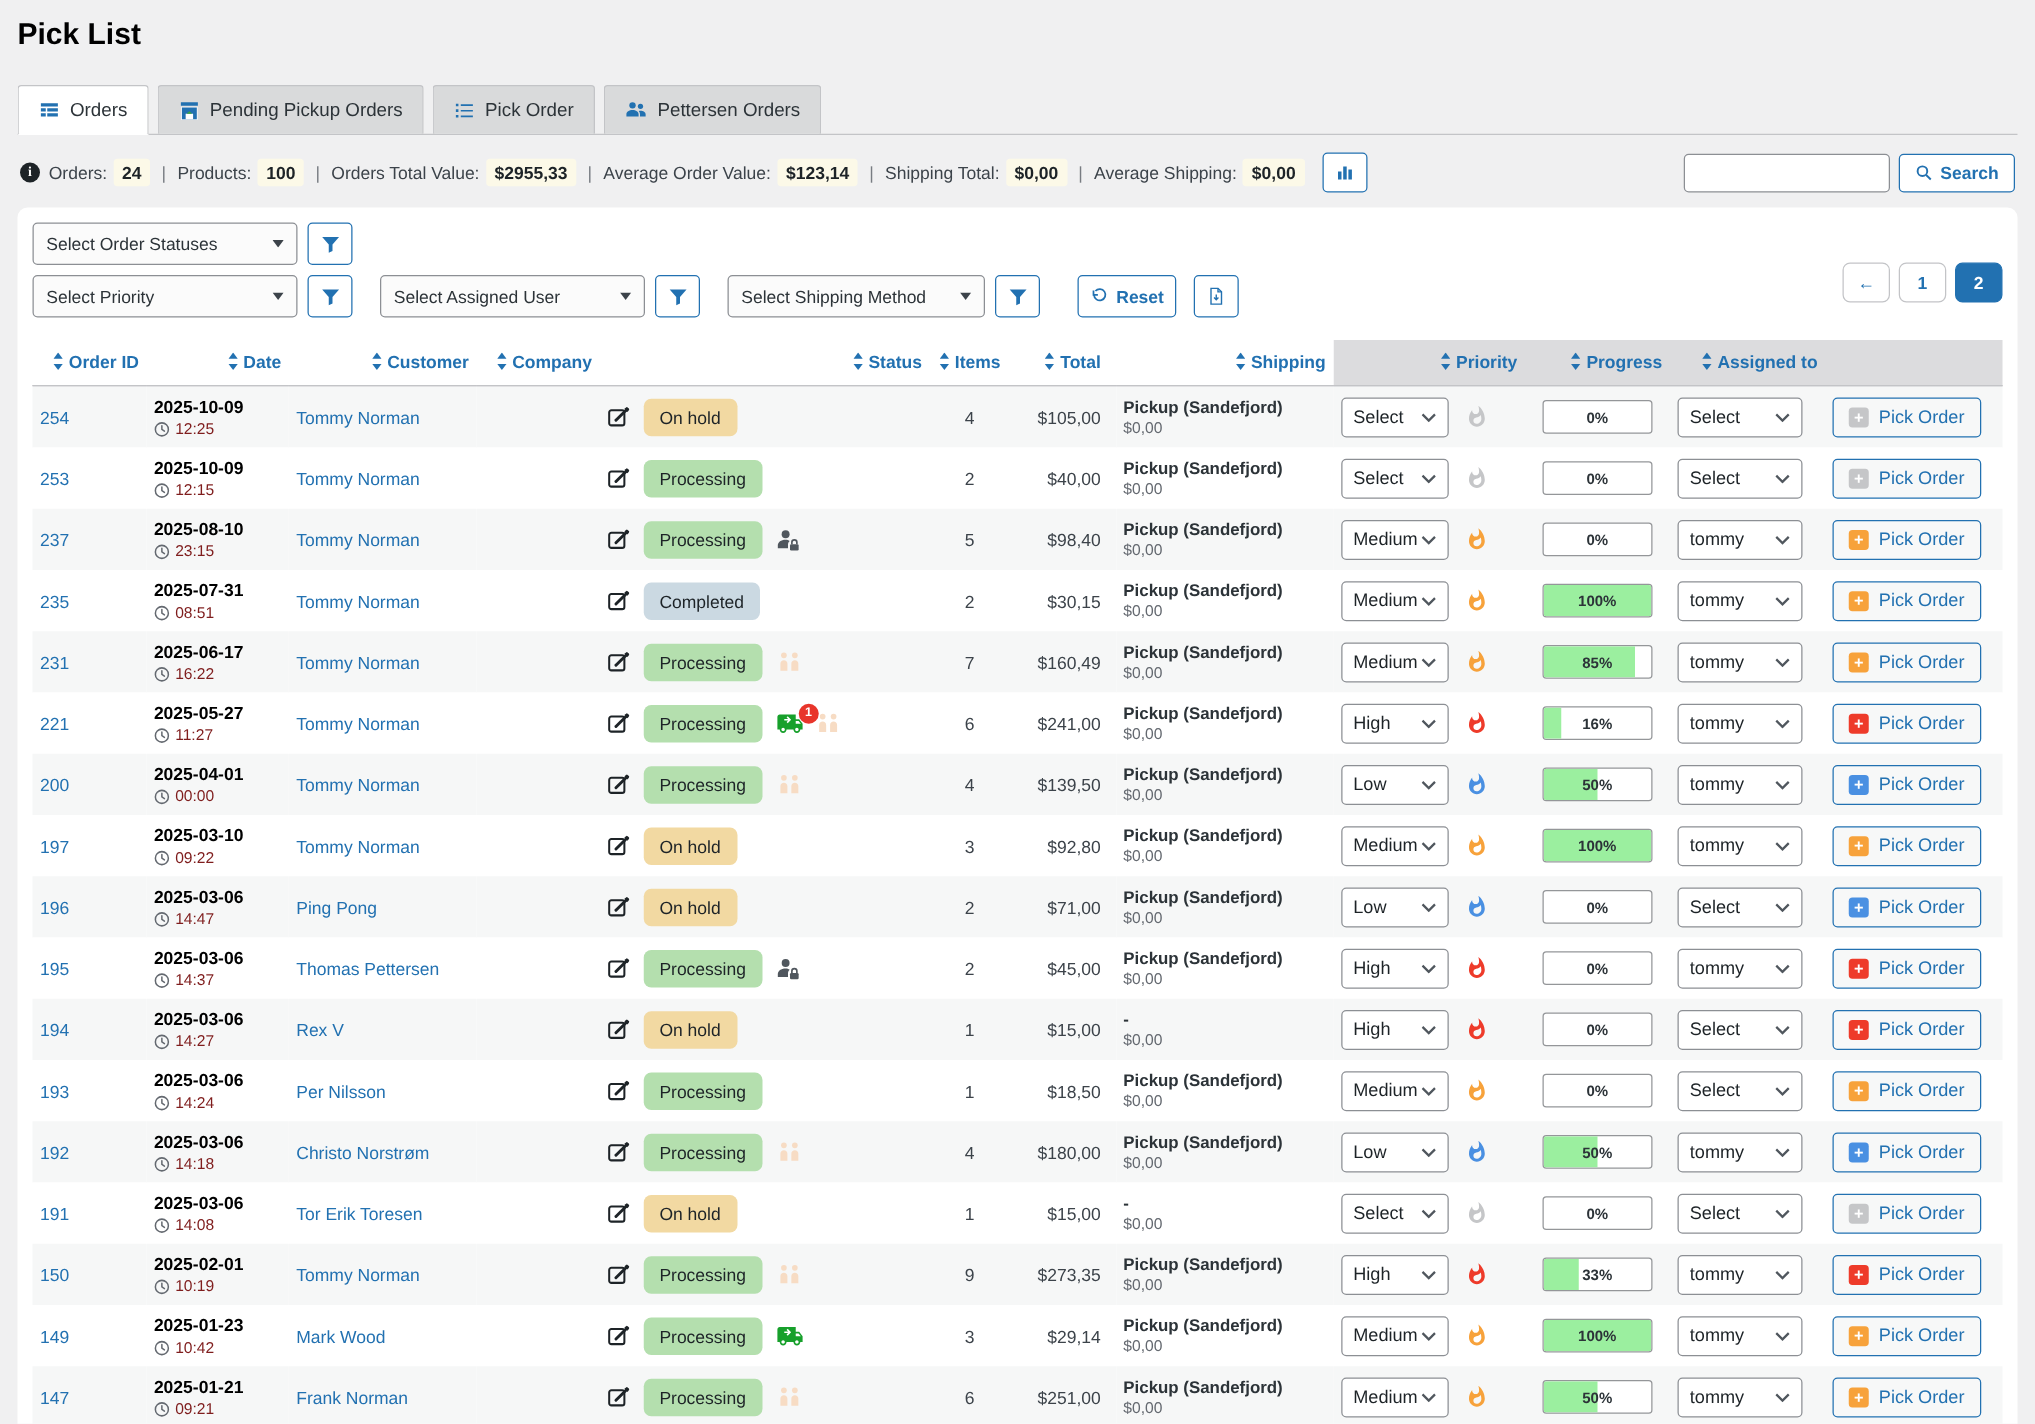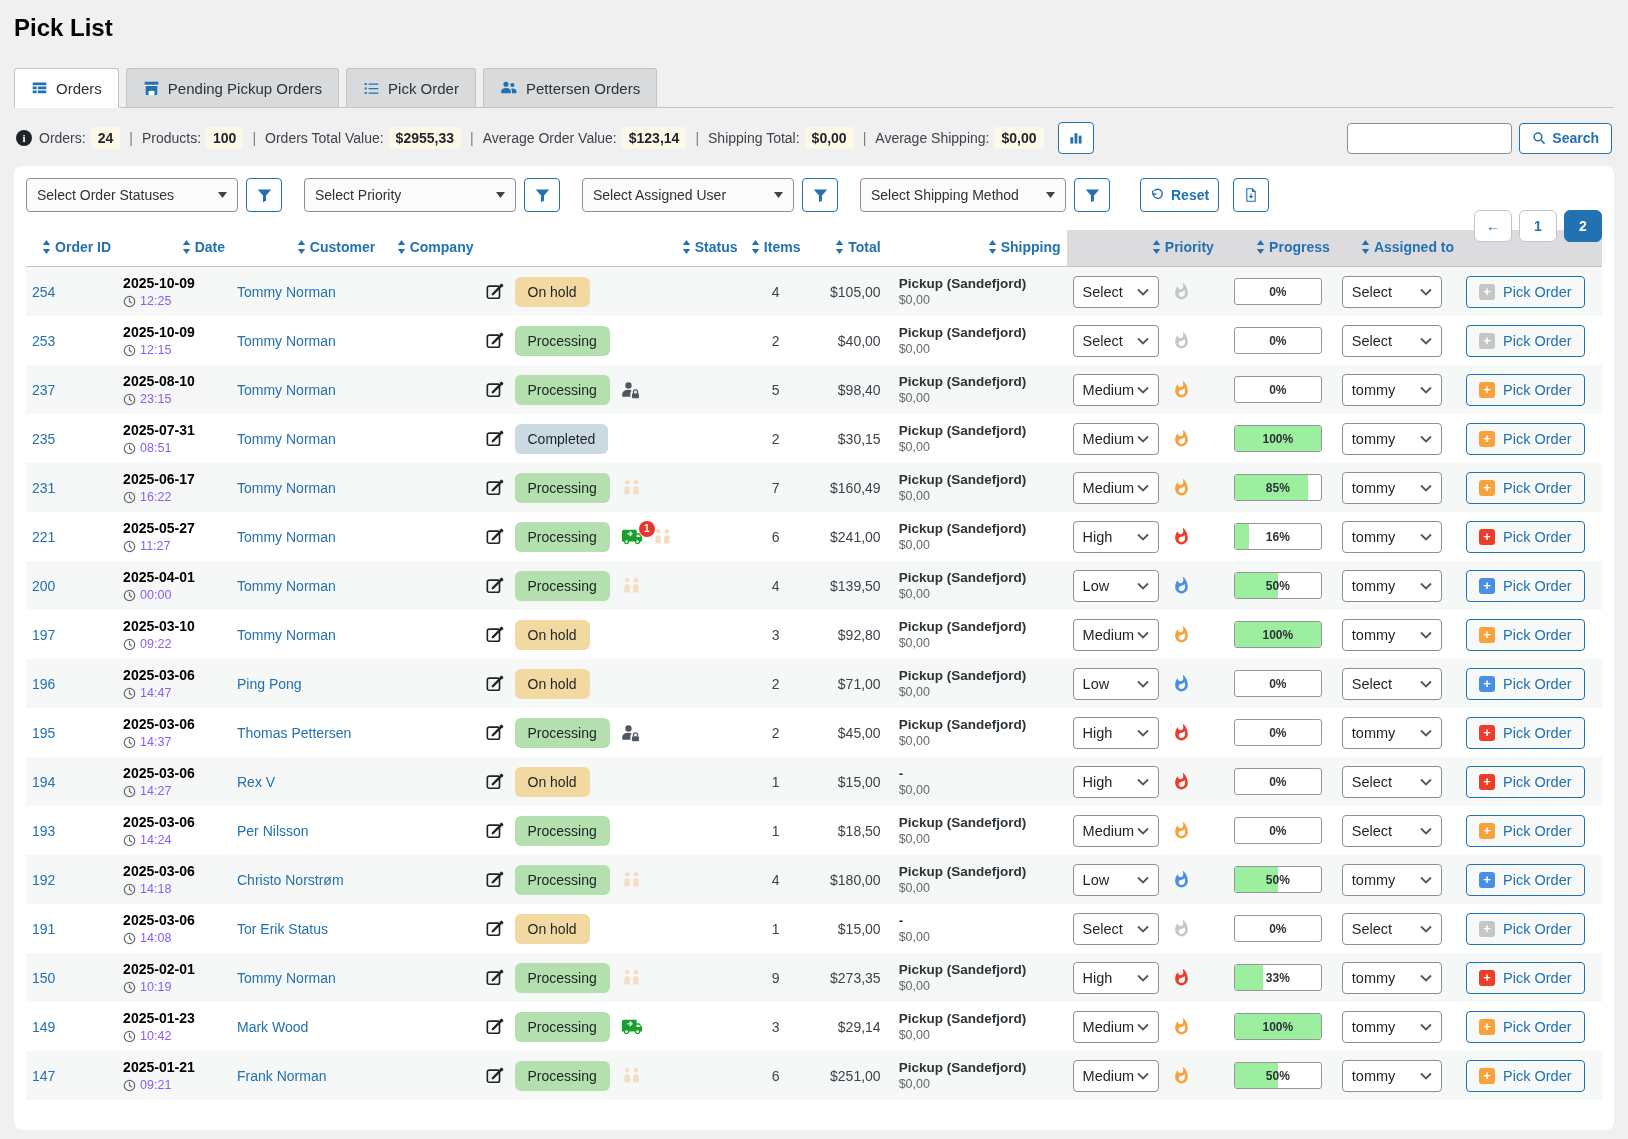--- a/index.html
+++ b/index.html
@@ -27,21 +27,21 @@
   .stat-sep { color:#787c82; margin:0 9px; }
   .chart-btn { margin-left:14px; width:36px; height:32px; border:1px solid #2271b1; border-radius:4px;
     background:#fff; display:inline-flex; align-items:center; justify-content:center; cursor:pointer; }
   .search-area { margin-left:auto; display:flex; gap:7px; }
   .search-input { width:165px; height:31px; border:1px solid #8c8f94; border-radius:4px; background:#fff; padding:0 8px; font-size:14px; }
   .search-btn { height:31px; padding:0 12px; border:1px solid #2271b1; border-radius:4px; background:#fff;
     color:#2271b1; font-size:14px; font-weight:600; display:inline-flex; align-items:center; gap:6px; cursor:pointer; }
 
   
   .card { position:relative; background:#fff; border-radius:8px; padding:12px 12px 30px 12px; min-height:960px; }
-  .filters { display:flex; flex-direction:row; gap:8px; }
+  .filters { display:flex; flex-direction:column; gap:8px; }
   .f-row { display:flex; align-items:center; gap:8px; }
   .f-group { display:flex; align-items:center; gap:8px; margin-right:14px; }
   .fsel { width:212px; height:34px; border:1px solid #8c8f94; border-radius:4px; background:#fbfbfb;
     display:inline-flex; align-items:center; justify-content:space-between; padding:0 10px; font-size:14px;
     color:#2c3338; cursor:pointer; }
   .fsel.w-ship { width:206px; }
   .funnel-btn, .export-btn { width:36px; height:34px; border:1px solid #2271b1; border-radius:4px; background:#fff;
     display:inline-flex; align-items:center; justify-content:center; cursor:pointer; }
   .reset-btn { height:34px; padding:0 9px; border:1px solid #2271b1; border-radius:4px; background:#fff;
     color:#2271b1; font-size:14px; font-weight:600; display:inline-flex; align-items:center; gap:7px; cursor:pointer; margin-left:8px; }
@@ -58,21 +58,21 @@
   th { text-align:right; padding:9px 6px; border-bottom:1px solid #c3c4c7; color:#2271b1; font-size:14px; font-weight:700; cursor:pointer; }
   th.gray { background:#dcdcde; }
   .th-flex { display:inline-flex; align-items:center; gap:4px; }
   th.c-items-h { text-align:center; } th.c-total-h { text-align:right; padding-right:12px; }
   .sort-ic { color:#2271b1; display:inline-flex; }
   tbody tr:nth-child(odd) { background:#f6f7f7; }
   tbody tr:nth-child(even) { background:#fff; }
   td { padding:8px 6px; height:48px; vertical-align:middle; color:#3c434a; }
   td.c-id a { font-size:14px; }
   .datev { font-weight:600; color:#000000; font-size:14px; }
-  .timev { display:flex; align-items:center; gap:4px; color:#8b5cf6; font-size:12.5px; margin-top:3px; }
+  .timev { display:flex; align-items:center; gap:4px; color:#7f1d1d; font-size:12.5px; margin-top:3px; }
   td.c-status .stwrap { display:flex; align-items:center; gap:11px; }
   .edit-ic { display:inline-flex; cursor:pointer; }
   .badge { display:inline-block; padding:7px 13px; border-radius:6px; font-size:14px; color:#1d2327; white-space:nowrap; }
   .xicons { display:flex; align-items:center; gap:9px; }
   .xic { display:inline-flex; position:relative; }
   .truck-badge { position:absolute; top:-5px; right:-12px; width:16px; height:16px; border-radius:50%;
     background:#e8352b; color:#fff; font-size:10px; font-weight:700; display:flex; align-items:center; justify-content:center; }
   td.c-items { text-align:center; }
   td.c-total { text-align:right; padding-right:12px; }
   .ship-m { font-weight:600; color:#2c3338; font-size:13.5px; white-space:nowrap; }
@@ -1286,21 +1286,21 @@
             <td>
               <div class="datev">2025-03-06</div>
               <div class="timev">
                 <svg viewBox="0 0 14 14" width="13" height="13">
                   <circle cx="7" cy="7" r="5.6" fill="none" stroke="#646970" stroke-width="1.3"></circle>
                   <path d="M7 3.8 V7 L9.2 8.5" fill="none" stroke="#646970" stroke-width="1.3" stroke-linecap="round"></path>
                 </svg>
                 <span>14:08</span>
               </div>
             </td>
-            <td><a href="#">Tor Erik Status</a></td>
+            <td><a href="#">Tor Erik Toresen</a></td>
             <td></td>
             <td class="c-status">
               <div class="stwrap">
                 <span class="edit-ic">
                   <svg viewBox="0 0 20 20" width="18" height="18">
                     <rect x="1.5" y="3.5" width="13.5" height="13.5" rx="2" fill="none" stroke="#1d2327" stroke-width="1.8"></rect>
                     <path d="M7.5 12.5 L16.5 3.5" stroke="#1d2327" stroke-width="2.6" stroke-linecap="round"></path>
                     <path d="M15 2.2 l2.8 2.8 L19 3.5 a1 1 0 0 0 0-1.4 l-1.1-1.1 a1 1 0 0 0-1.4 0z" fill="#1d2327"></path>
                   </svg>
                 </span>

